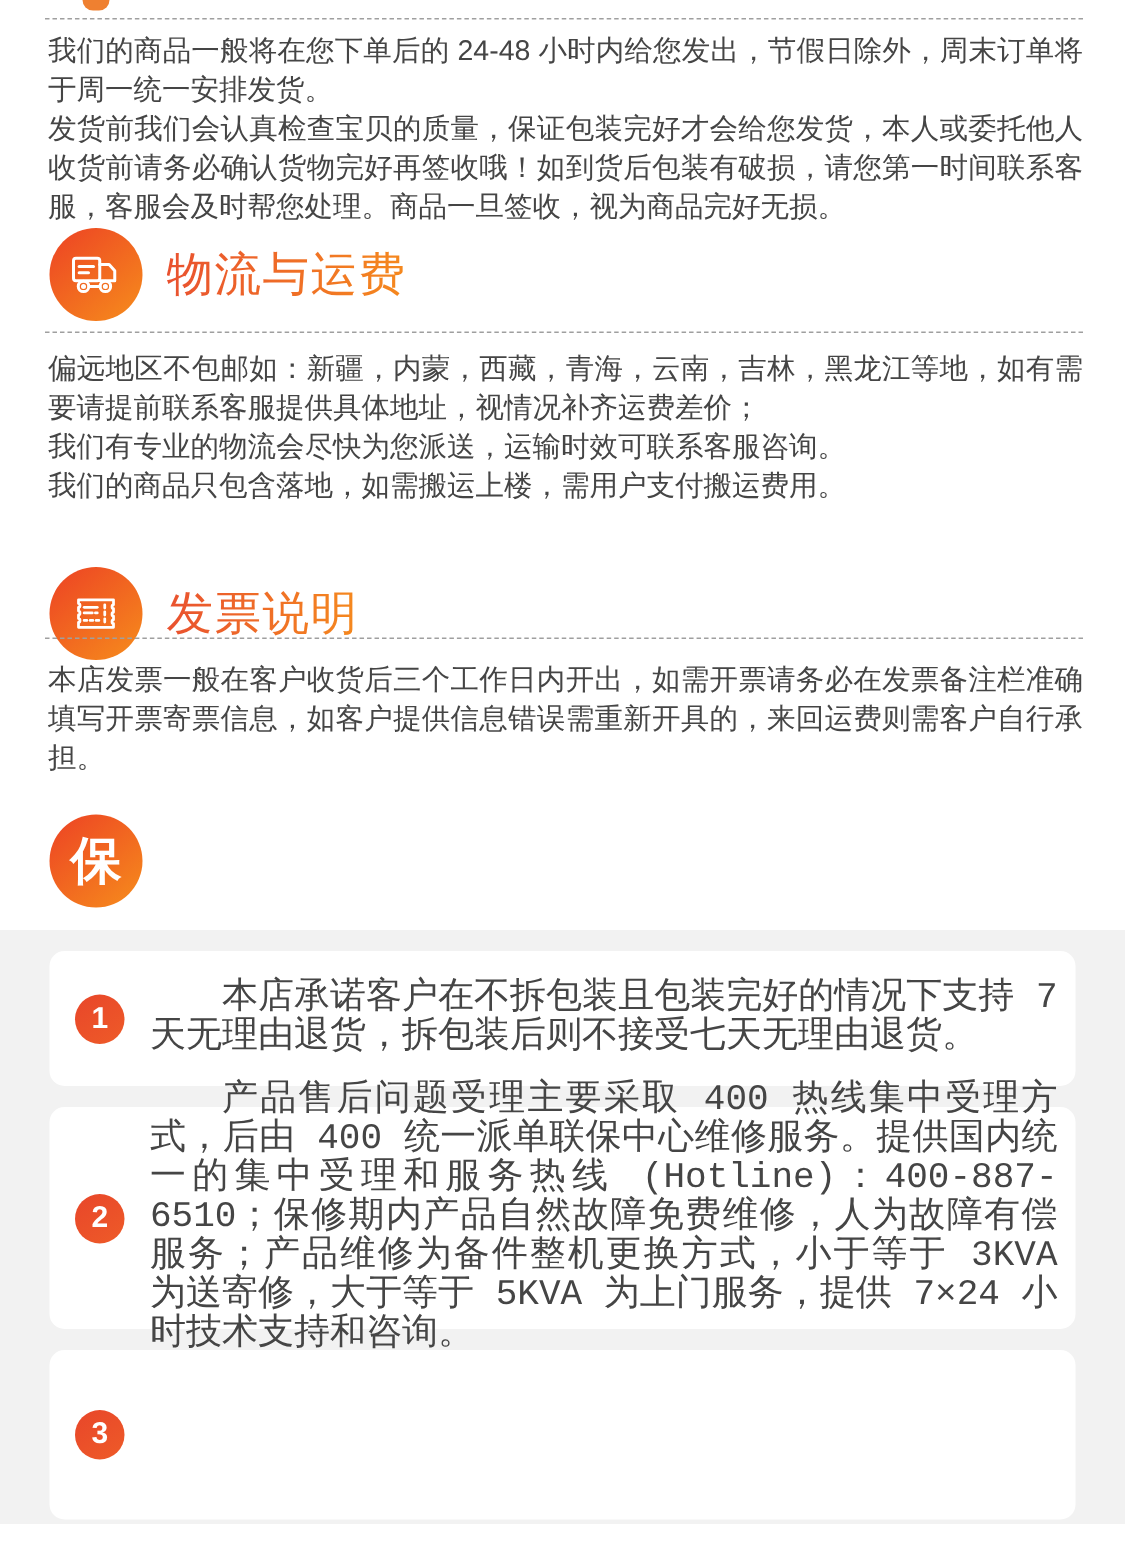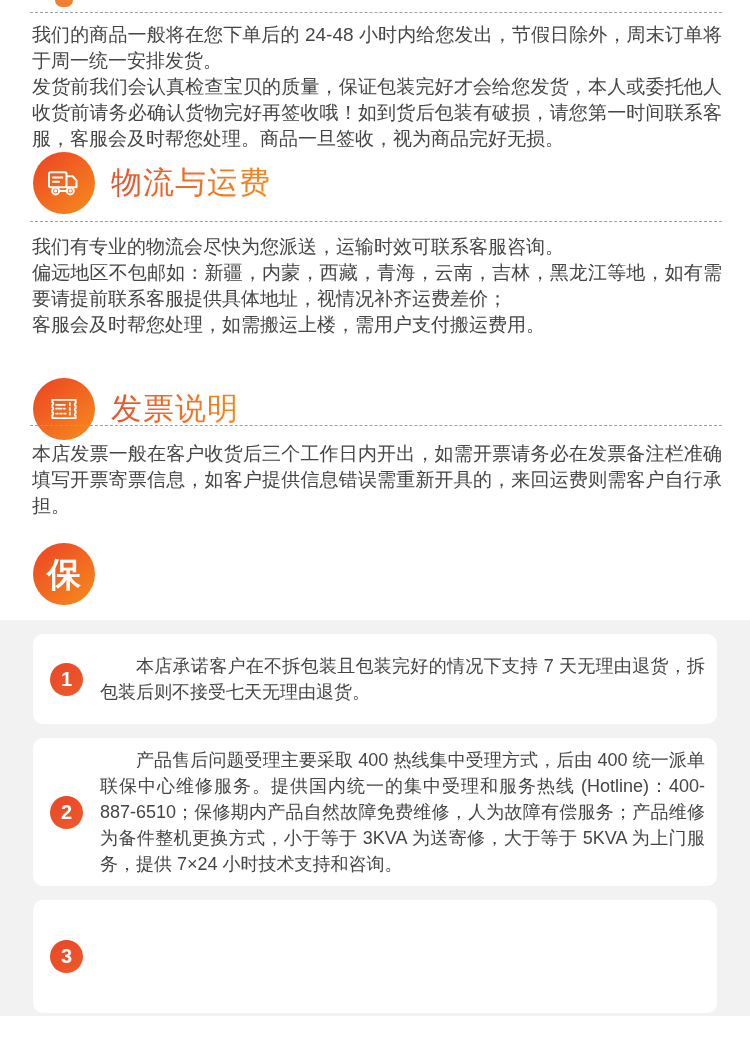--- a/index.html
+++ b/index.html
@@ -86,22 +86,22 @@
   .card2{top:118px;height:148px;}
   .card3{top:280px;height:113px;}
   .num-badge{
     width:33px;height:33px;border-radius:50%;flex:none;
     background:linear-gradient(145deg,var(--badge),#ee5b28);
     color:#fff;font-size:20px;font-weight:bold;
     display:flex;align-items:center;justify-content:center;
   }
   .card-text{
     margin-left:17px;width:612px;
-    font-size:18px;line-height:26px;color:var(--text);
-    text-align:justify;text-indent:2em;
+    font-size:24px;line-height:26px;color:var(--text);
+    text-align:justify;text-indent:2em;font-family:Liberation Mono, monospace;
   }
 </style>
 </head>
 <body>
 
 <div class="page">
 
   <div class="icon-remnant"></div>
   <div class="divider d1"></div>
 
@@ -122,23 +122,23 @@
         <circle cx="31.5" cy="33.5" r="4.2"></circle>
         <circle cx="31.5" cy="33.5" r="0.8" fill="#fff"></circle>
         <line x1="18.5" y1="33.5" x2="27" y2="33.5"></line>
       </svg>
     </div>
     <div class="section-title">物流与运费</div>
   </div>
   <div class="divider d2"></div>
 
   <div class="para logistics-text">
+    <p>偏远地区不包邮如：新疆，内蒙，西藏，青海，云南，吉林，黑龙江等地，如有需要请提前联系客服提供具体地址，视情况补齐运费差价；</p>
     <p>我们有专业的物流会尽快为您派送，运输时效可联系客服咨询。</p>
-    <p>偏远地区不包邮如：新疆，内蒙，西藏，青海，云南，吉林，黑龙江等地，如有需要请提前联系客服提供具体地址，视情况补齐运费差价；</p>
-    <p>客服会及时帮您处理，如需搬运上楼，需用户支付搬运费用。</p>
+    <p>我们的商品只包含落地，如需搬运上楼，需用户支付搬运费用。</p>
   </div>
 
   <div class="section-header hdr-invoice">
     <div class="icon-circle">
       <svg width="40" height="40" viewBox="0 0 48 48" fill="none" stroke="#ffffff" stroke-width="2.2" stroke-linecap="round" stroke-linejoin="round">
         <path d="M10 13 h28 v4 c-1.6 0 -1.6 3 0 3 v3 c-1.6 0 -1.6 3 0 3 v3 c-1.6 0 -1.6 3 0 3 v3 h-28 v-4 c1.6 0 1.6 -3 0 -3 v-3 c1.6 0 1.6 -3 0 -3 v-3 c1.6 0 1.6 -3 0 -3 z"></path>
         <line x1="14.5" y1="19" x2="25" y2="19"></line>
         <line x1="14.5" y1="23.5" x2="21" y2="23.5"></line>
         <line x1="23.5" y1="23.5" x2="25" y2="23.5"></line>
         <line x1="31" y1="17" x2="31" y2="31" stroke-dasharray="2.6 3"></line>

